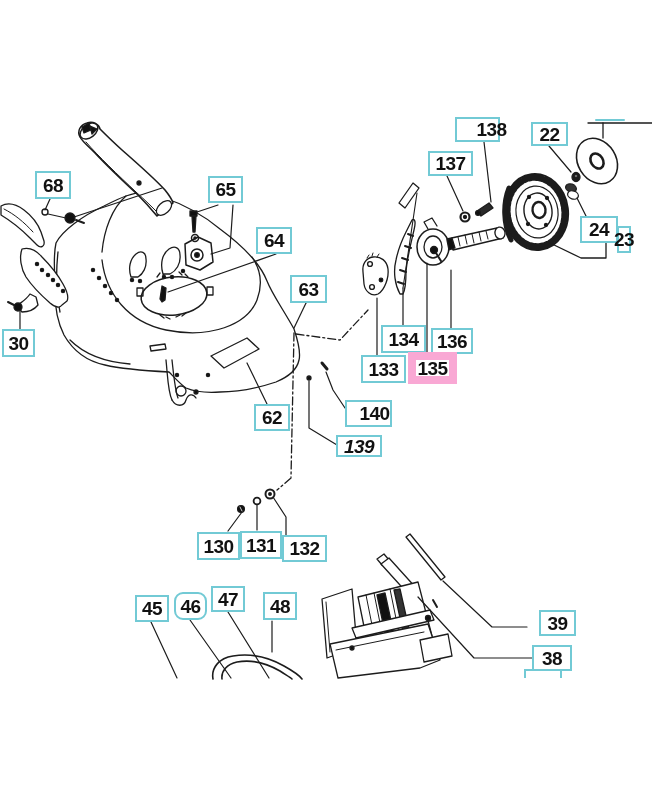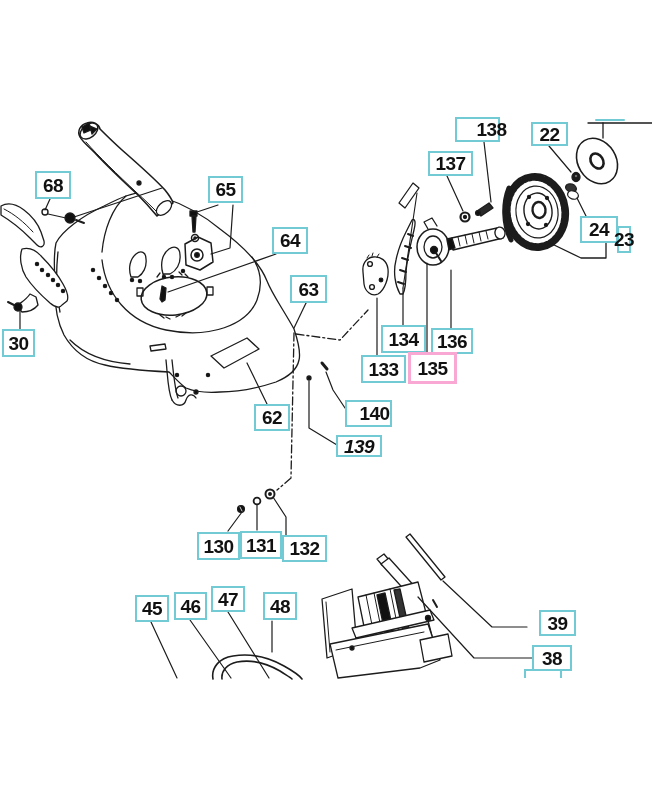--- a/index.html
+++ b/index.html
@@ -7,21 +7,21 @@
     position:relative;width:652px;height:800px;background:#ffffff;
     overflow:hidden;font-family:"Liberation Sans",sans-serif;
   }
   #art{position:absolute;left:0;top:0;}
   .part-label{
     position:absolute;box-sizing:border-box;background:#ffffff;
     border:2px solid #72cad5;color:#111;display:flex;align-items:center;
     justify-content:center;font-weight:700;font-size:19px;line-height:1;
     letter-spacing:-0.5px;cursor:pointer;
   }
-  .part-label.highlighted{border:3px solid #f9a8d4;text-align:center;}
+  .part-label.highlighted{border:8px solid #f9a8d4;text-align:center;}
   .partial-label{
     position:absolute;box-sizing:border-box;background:#ffffff;
     border:2px solid #72cad5;border-bottom:none;
   }
 </style>
 </head>
 <body>
 
 <div id="stage">
 
@@ -274,39 +274,39 @@
         <path d="M190,620 L231,678"></path>
         <path d="M228,612 L269,678"></path>
         <path d="M272,621 L272,652"></path>
       </g>
     </g>
   </svg>
 
   <div id="label-layer">
       <div class="part-label" style="left: 35px; top: 171px; width: 36px; height: 28px;">68</div>
       <div class="part-label" style="left: 208px; top: 176px; width: 35px; height: 27px;">65</div>
-      <div class="part-label" style="left: 256px; top: 227px; width: 36px; height: 27px; margin-left: 16px;">64</div>
+      <div class="part-label" style="left: 256px; top: 227px; width: 36px; height: 27px;">64</div>
       <div class="part-label" style="left: 290px; top: 275px; width: 37px; height: 28px;">63</div>
       <div class="part-label" style="left: 254px; top: 404px; width: 36px; height: 27px;">62</div>
       <div class="part-label" style="left: 2px; top: 329px; width: 33px; height: 28px;">30</div>
       <div class="part-label" style="left: 455px; top: 117px; width: 45px; height: 25px; padding-left: 28px;">138</div>
       <div class="part-label" style="left: 428px; top: 151px; width: 45px; height: 25px;">137</div>
       <div class="part-label" style="left: 531px; top: 122px; width: 37px; height: 24px;">22</div>
       <div class="part-label" style="left: 580px; top: 216px; width: 38px; height: 27px;">24</div>
       <div class="part-label" style="left: 617px; top: 226px; width: 14px; height: 27px;">23</div>
       <div class="part-label" style="left: 381px; top: 325px; width: 45px; height: 28px;">134</div>
       <div class="part-label" style="left: 431px; top: 328px; width: 42px; height: 26px;">136</div>
       <div class="part-label" style="left: 361px; top: 355px; width: 45px; height: 28px;">133</div>
       <div class="part-label highlighted" style="left: 408px; top: 352px; width: 49px; height: 32px;">135</div>
       <div class="part-label" style="left: 345px; top: 400px; width: 47px; height: 27px; padding-left: 12px;">140</div>
       <div class="part-label" style="left: 336px; top: 435px; width: 46px; height: 22px; font-style: italic;">139</div>
       <div class="part-label" style="left: 197px; top: 532px; width: 43px; height: 28px;">130</div>
       <div class="part-label" style="left: 240px; top: 531px; width: 42px; height: 28px;">131</div>
       <div class="part-label" style="left: 282px; top: 535px; width: 45px; height: 27px;">132</div>
       <div class="part-label" style="left: 135px; top: 595px; width: 34px; height: 27px;">45</div>
-      <div class="part-label" style="left: 174px; top: 592px; width: 33px; height: 28px;">46</div>
+      <div class="part-label" style="left: 174px; top: 592px; width: 33px; height: 28px; border-radius: 9px;">46</div>
       <div class="part-label" style="left: 211px; top: 586px; width: 34px; height: 26px;">47</div>
       <div class="part-label" style="left: 263px; top: 592px; width: 34px; height: 28px;">48</div>
       <div class="part-label" style="left: 539px; top: 610px; width: 37px; height: 26px;">39</div>
       <div class="part-label" style="left: 532px; top: 645px; width: 40px; height: 26px;">38</div>
       <div class="partial-label" style="left: 524px; top: 669px; width: 38px; height: 9px;"></div>
     </div>
 </div>
 
 </body></html>

